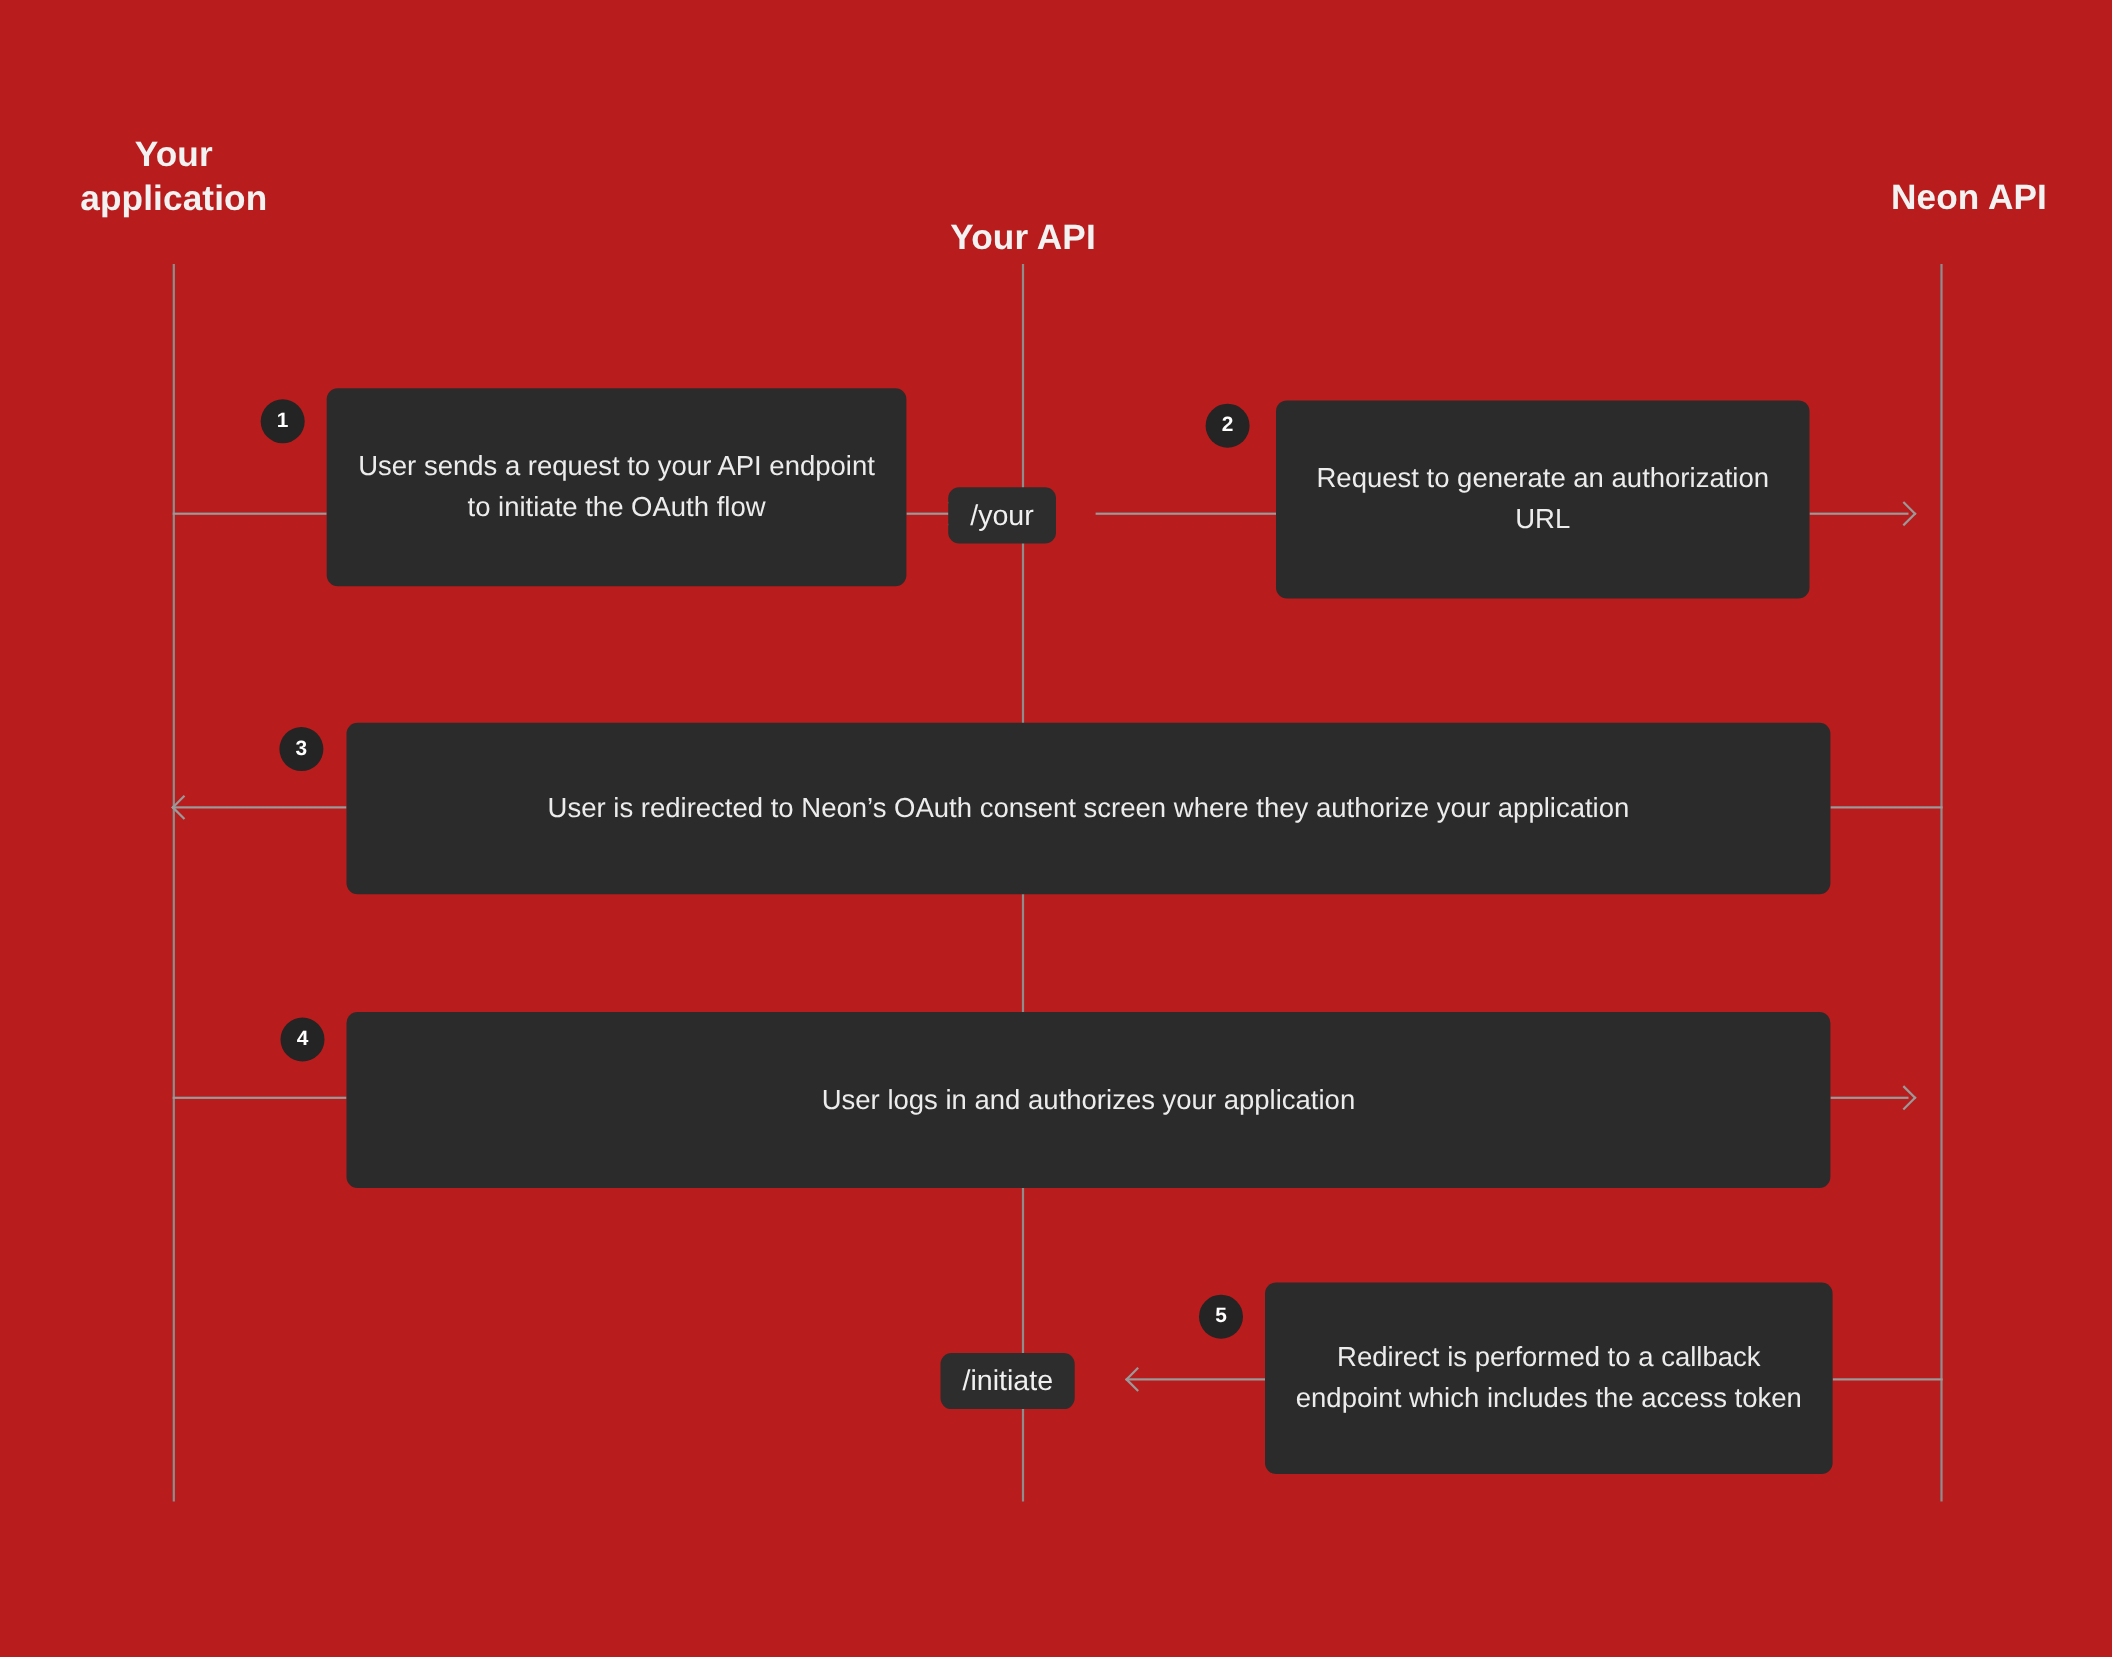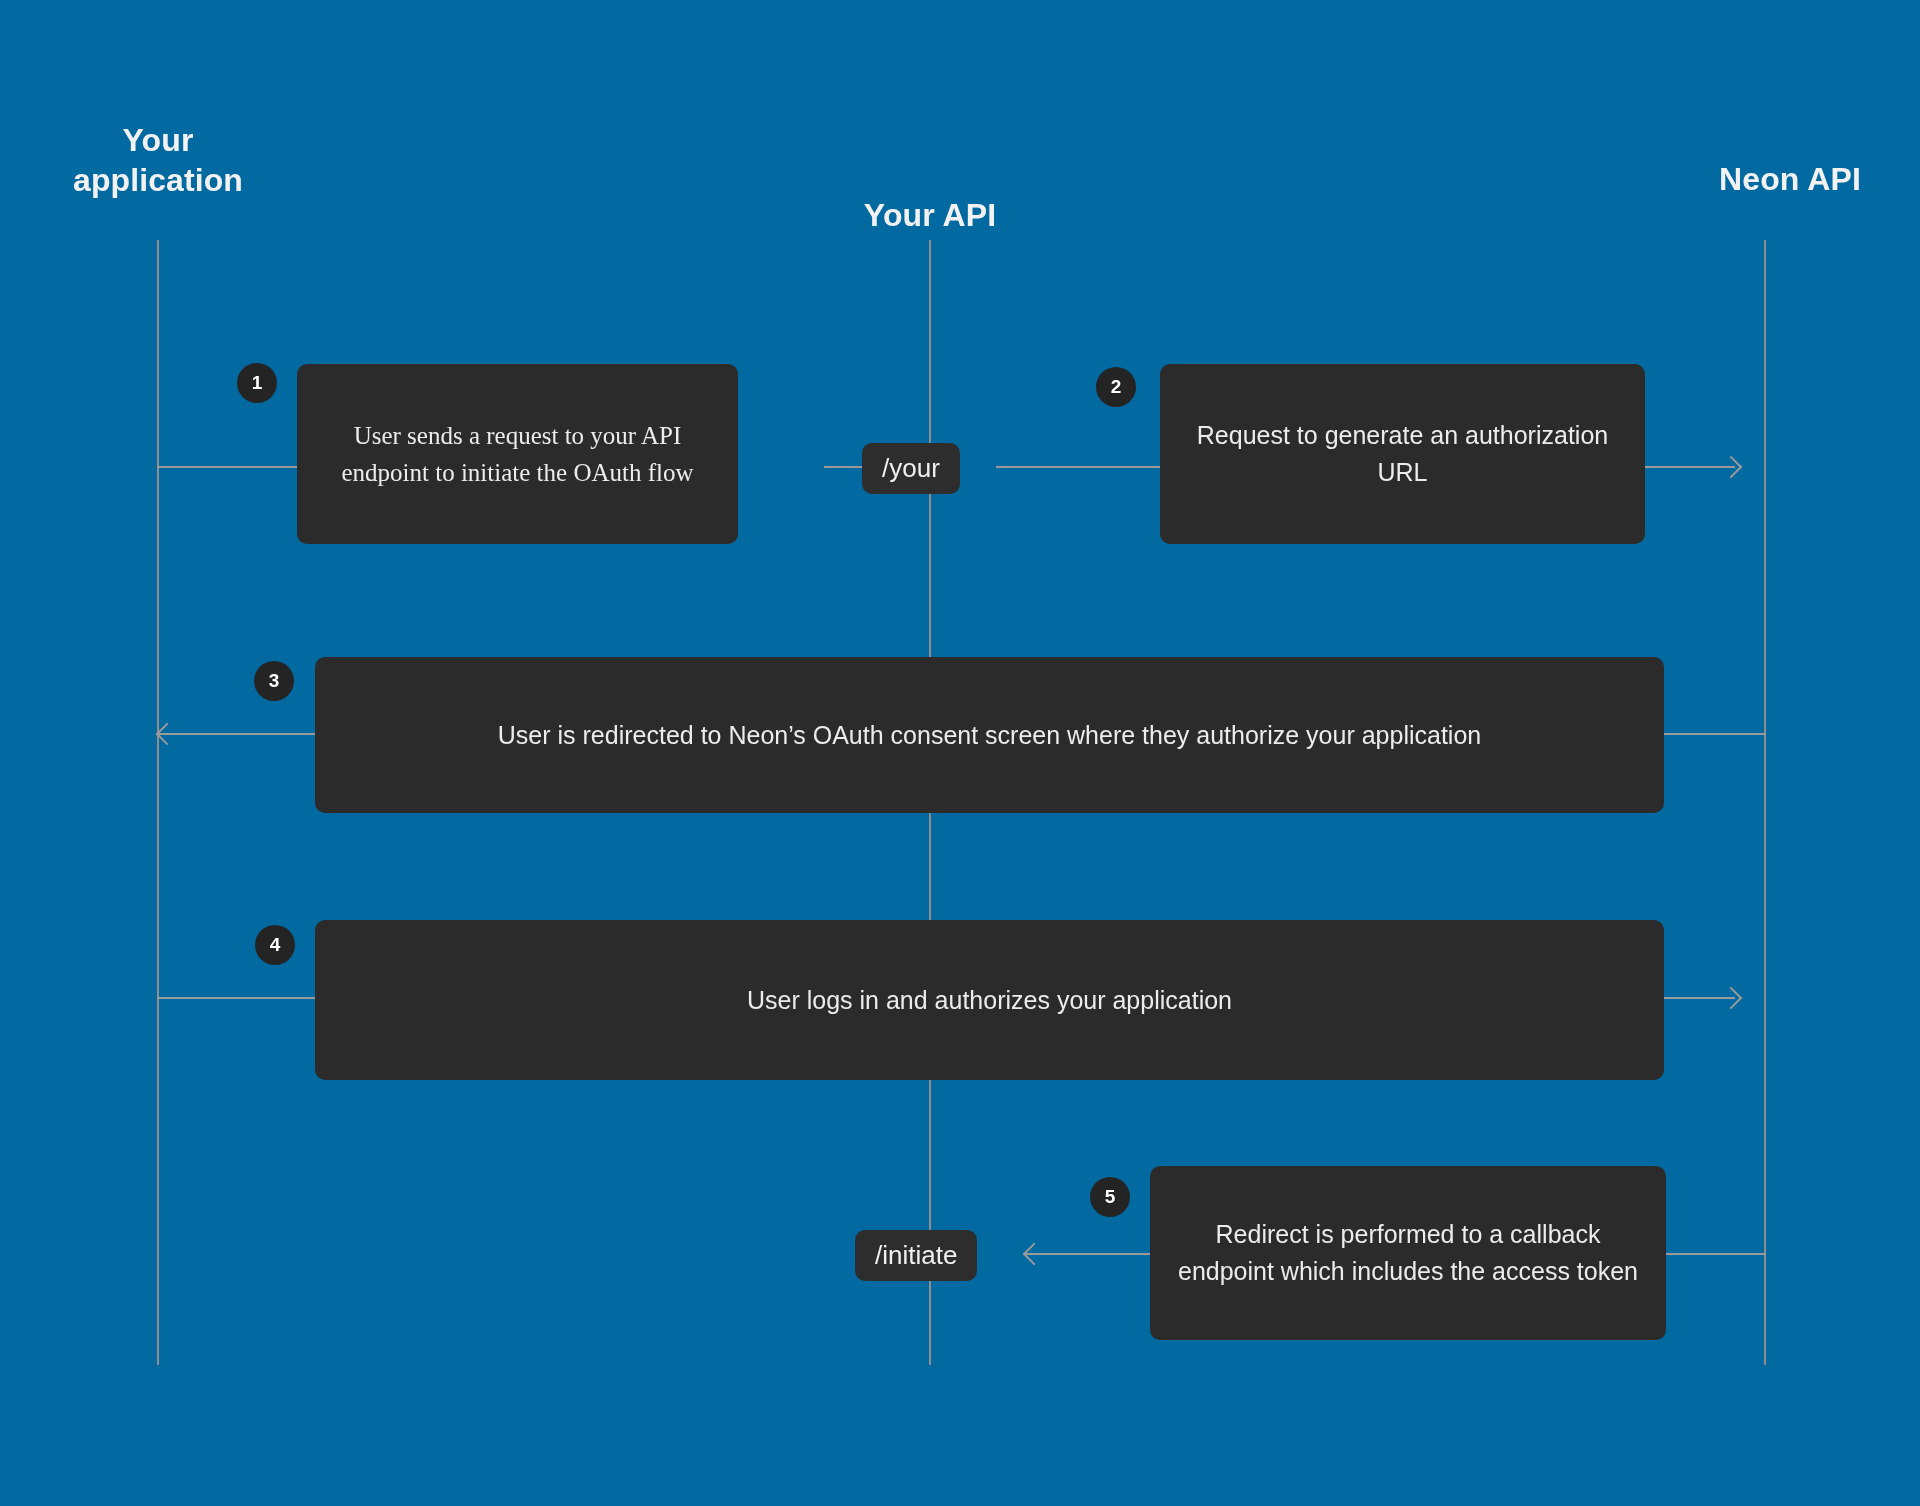--- a/index.html
+++ b/index.html
@@ -9,21 +9,21 @@
     width: 1920px;
     height: 1506px;
     overflow: hidden;
     font-family: "Liberation Sans", sans-serif;
   }
 
   #diagram {
     position: relative;
     width: 1920px;
     height: 1506px;
-    background: #0369a1;
+    background: #b91c1c;
   }
 
   
   .participant-label {
     position: absolute;
     color: #f2f2f2;
     font-weight: 700;
     font-size: 32px;
     line-height: 1.25;
     text-align: center;
@@ -124,21 +124,21 @@
 
   <div class="lifeline" id="lifeline-app"></div>
   <div class="lifeline" id="lifeline-yourapi"></div>
   <div class="lifeline" id="lifeline-neonapi"></div>
 
   <div class="conn" style="left:157px; top:466px; width:140px;"></div>
 
   <div class="conn" style="left:824px; top:466px; width:42px;"></div>
   <div class="arrowhead right" style="left:855px; top:459px;"></div>
 
-  <div class="step-box" style="left:297px; top:364px; width:441px; height:180px;font-family:Liberation Serif, serif;">
+  <div class="step-box" style="left:297px; top:353px; width:527px; height:180px;">
     <span class="step-text">User sends a request to your API endpoint to initiate the OAuth flow</span>
   </div>
   <div class="step-badge" style="left:237px; top:363px;">1</div>
 
   <div class="endpoint-pill" style="left:862px; top:443px;">/your</div>
 
   <div class="conn" style="left:996px; top:466px; width:164px;"></div>
 
   <div class="conn" style="left:1645px; top:466px; width:90px;"></div>
   <div class="arrowhead right" style="left:1723px; top:459px;"></div>

